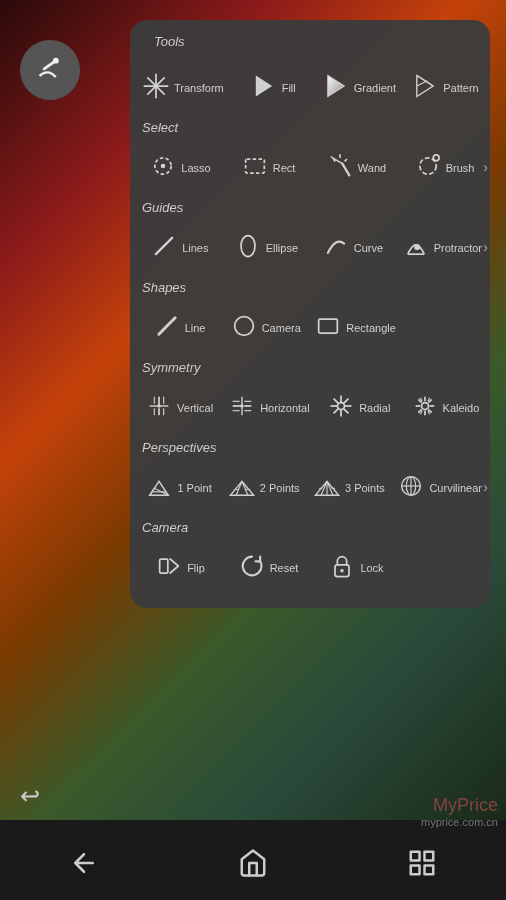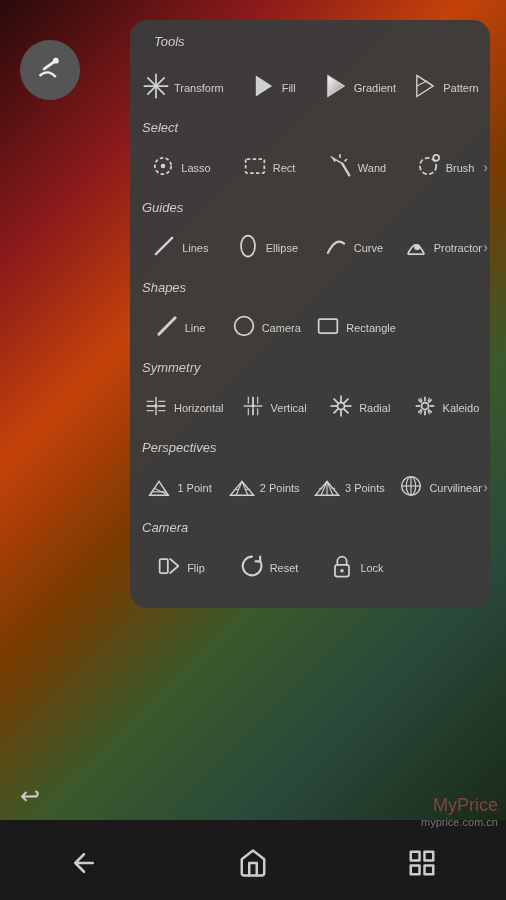--- a/index.html
+++ b/index.html
@@ -325,46 +325,46 @@
       <span class="tool-label">Rectangle</span>
     </div>
   </div>
 
   
   <span class="section-label">Symmetry</span>
   <div class="tools-grid">
     <div class="tool-item">
       <div class="tool-icon">
         <svg class="icon" viewBox="0 0 24 24">
+          <line x1="4" y1="12" x2="20" y2="12" stroke-width="1.2"></line>
+          <line x1="12" y1="4" x2="12" y2="12" stroke-width="1.5"></line>
+          <line x1="8" y1="4" x2="8" y2="10" stroke-width="1"></line>
+          <line x1="16" y1="4" x2="16" y2="10" stroke-width="1"></line>
+          <line x1="12" y1="14" x2="12" y2="20" stroke-width="1.5"></line>
+          <line x1="8" y1="14" x2="8" y2="20" stroke-width="1"></line>
+          <line x1="16" y1="14" x2="16" y2="20" stroke-width="1"></line>
+          <circle cx="12" cy="12" r="1.5" fill="#d0d0d0" stroke="none"></circle>
+        </svg>
+      </div>
+      <span class="tool-label">Vertical</span>
+    </div>
+    <div class="tool-item">
+      <div class="tool-icon">
+        <svg class="icon" viewBox="0 0 24 24">
           <line x1="12" y1="4" x2="12" y2="20" stroke-width="1.2"></line>
           <line x1="4" y1="12" x2="12" y2="12" stroke-width="1.5"></line>
           <line x1="4" y1="8" x2="10" y2="8" stroke-width="1"></line>
           <line x1="4" y1="16" x2="10" y2="16" stroke-width="1"></line>
           <line x1="14" y1="12" x2="20" y2="12" stroke-width="1.5"></line>
           <line x1="14" y1="8" x2="20" y2="8" stroke-width="1"></line>
           <line x1="14" y1="16" x2="20" y2="16" stroke-width="1"></line>
           <circle cx="12" cy="12" r="1.5" fill="#d0d0d0" stroke="none"></circle>
         </svg>
       </div>
       <span class="tool-label">Horizontal</span>
-    </div>
-    <div class="tool-item">
-      <div class="tool-icon">
-        <svg class="icon" viewBox="0 0 24 24">
-          <line x1="4" y1="12" x2="20" y2="12" stroke-width="1.2"></line>
-          <line x1="12" y1="4" x2="12" y2="12" stroke-width="1.5"></line>
-          <line x1="8" y1="4" x2="8" y2="10" stroke-width="1"></line>
-          <line x1="16" y1="4" x2="16" y2="10" stroke-width="1"></line>
-          <line x1="12" y1="14" x2="12" y2="20" stroke-width="1.5"></line>
-          <line x1="8" y1="14" x2="8" y2="20" stroke-width="1"></line>
-          <line x1="16" y1="14" x2="16" y2="20" stroke-width="1"></line>
-          <circle cx="12" cy="12" r="1.5" fill="#d0d0d0" stroke="none"></circle>
-        </svg>
-      </div>
-      <span class="tool-label">Vertical</span>
     </div>
     <div class="tool-item">
       <div class="tool-icon">
         <svg class="icon" viewBox="0 0 24 24">
           <circle cx="12" cy="12" r="3"></circle>
           <line x1="12" y1="3" x2="12" y2="9" stroke-width="1.5"></line>
           <line x1="12" y1="15" x2="12" y2="21" stroke-width="1.5"></line>
           <line x1="3" y1="12" x2="9" y2="12" stroke-width="1.5"></line>
           <line x1="15" y1="12" x2="21" y2="12" stroke-width="1.5"></line>
           <line x1="5.6" y1="5.6" x2="9.8" y2="9.8" stroke-width="1.5"></line>

